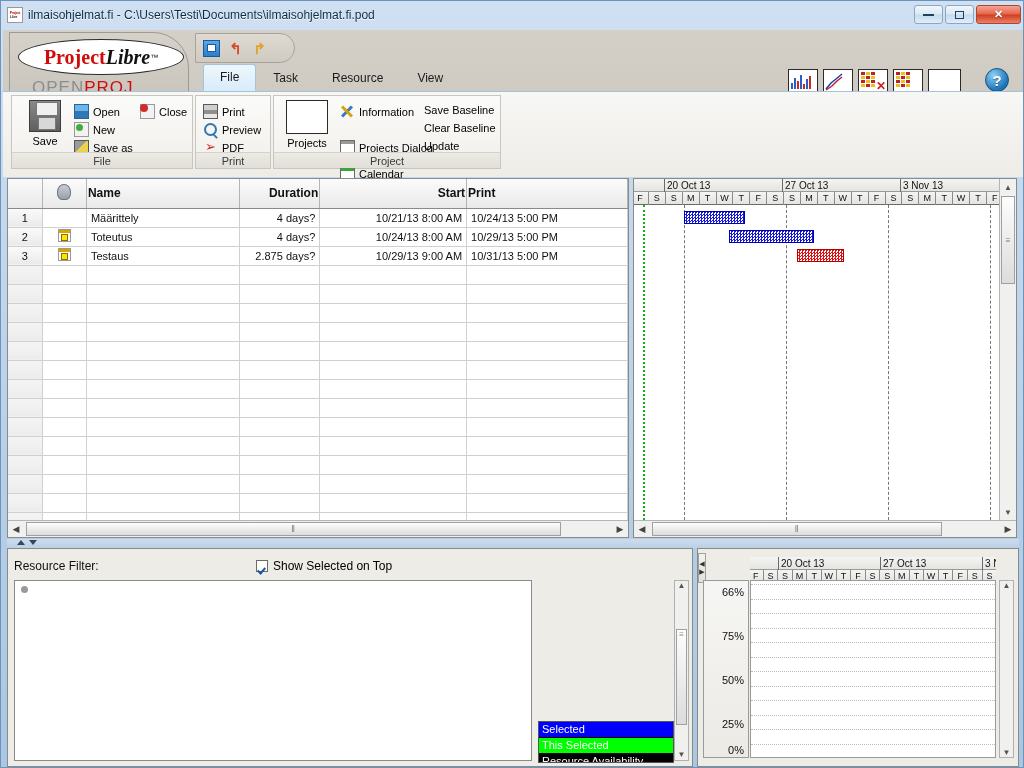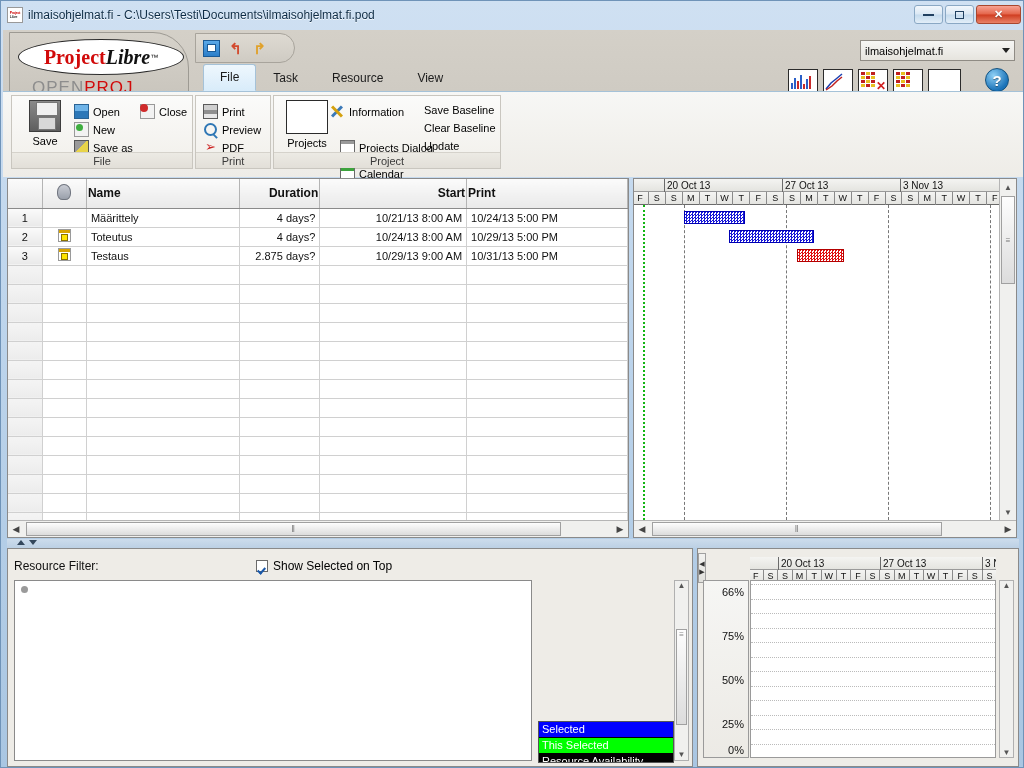--- a/index.html
+++ b/index.html
@@ -411,24 +411,20 @@
         <span class="qicon" style="color:#e0a12a;font-weight:bold;">↱</span>
       </div>
 
       <div id="tabs">
         <div class="tab active">File</div>
         <div class="tab">Task</div>
         <div class="tab">Resource</div>
         <div class="tab">View</div>
       </div>
 
-      <div id="proj-select">
-        <span>ilmaisohjelmat.fi</span>
-        <span class="caret"></span>
-      </div>
 
       <div id="view-icons">
         <div class="viewicon">
           <span class="vi-bars">
             <i style="height:6px;background:#2a5fc8"></i>
               <i style="height:11px;background:#2a5fc8"></i>
             <i style="height:8px;background:#c82a2a"></i>
               <i style="height:14px;background:#2a5fc8"></i>
             <i style="height:5px;background:#c82a2a"></i>
               <i style="height:10px;background:#2a5fc8"></i>
@@ -543,21 +539,21 @@
 
       <div class="rgroup" style="left:270px; width:228px;">
         <div class="bigbtn" style="left:4px; width:58px;">
           <span class="ic-projects">
             <span class="pg">
               <span class="r"></span><span class="rr"></span><span class="r"></span><span class="rr"></span><span class="r"></span>
             </span>
           </span>
           <span class="lbl">Projects</span>
         </div>
-        <div class="smallitem" style="left:56px; top:8px;">
+        <div class="smallitem" style="left:66px; top:8px;">
           <span class="ic ic-info"></span>
           <span>Information</span>
         </div>
         <div class="smallitem" style="left:66px; top:26px;margin-top:44px;">
           <span class="ic ic-cal"></span>
           <span>Calendar</span>
         </div>
         <div class="smallitem" style="left:66px; top:44px;">
           <span class="ic ic-pdlg"></span>
           <span>Projects Dialog</span>

